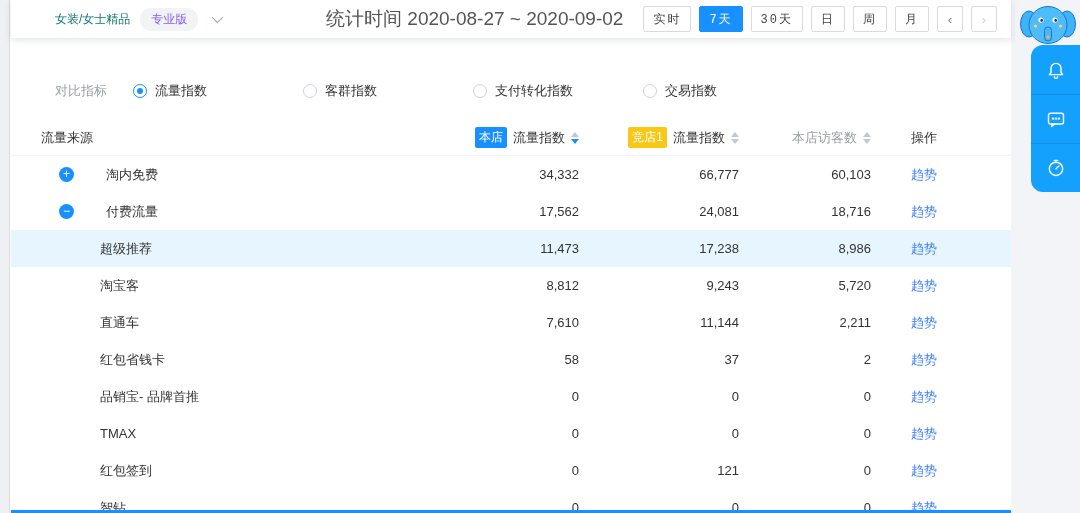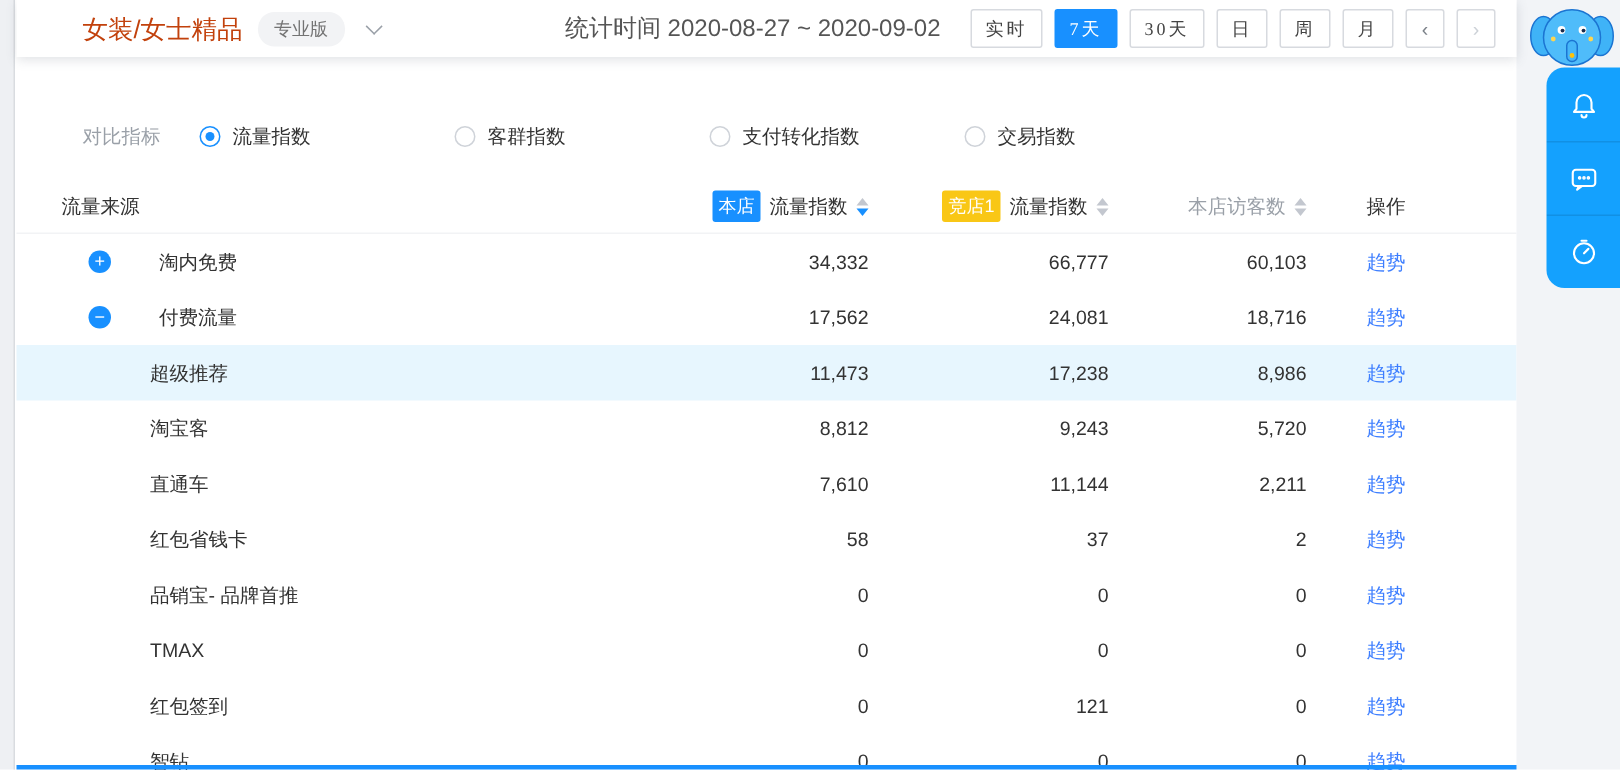--- a/index.html
+++ b/index.html
@@ -6,31 +6,31 @@
   html,body { width:1080px; height:513px; overflow:hidden; background:#fff;
     font-family:"Liberation Sans","DejaVu Sans",sans-serif; }
 
   .left-strip { position:absolute; left:0; top:0; width:10px; height:513px;
     background:#eef0f3; border-right:1px solid #d9dce0; }
 
   
   .topbar { position:absolute; left:11px; top:0; width:1000px; height:38px;
     background:#fff; box-shadow:0 2px 7px rgba(90,100,115,.18);
     display:flex; align-items:center; padding:0 14px 0 44px; z-index:5; }
-  .category { font-size:17px; color:#c2410c; }
-  .pro-badge { margin-left:10px; background:#f2f3f5; color:#737373; font-size:12px;
+  .category { font-size:12px; color:#0f766e; }
+  .pro-badge { margin-left:10px; background:#f2f3f5; color:#8b5cf6; font-size:12px;
     border-radius:11px; padding:3px 11px; }
   .chev-down { width:8px; height:8px; border-right:1.6px solid #9aa0a8;
     border-bottom:1.6px solid #9aa0a8; transform:rotate(45deg) translateY(-2px);
     margin-left:14px; display:inline-block; }
-  .date-group { margin-left:auto; font-size:16px; color:#555; white-space:nowrap; }
+  .date-group { margin-left:auto; font-size:19px; color:#555; white-space:nowrap; }
   .range-group { display:flex; gap:8px; margin-left:20px; align-items:center; }
   .range-btn { height:26px; padding:0 9px; background:#fff; border:1px solid #d7dadf;
     border-radius:2px; font-size:12px; color:#444; letter-spacing:2px; cursor:pointer;
-    font-family:Liberation Serif, serif; }
+    font-family:Liberation Mono, monospace; }
   .range-btn.active { background:#1890ff; border-color:#1890ff; color:#fff; }
   .pager-btn { width:26px; height:26px; background:#fff; border:1px solid #d7dadf;
     border-radius:2px; font-size:13px; color:#7a8088; cursor:pointer; line-height:1;
     font-family:inherit; }
   .pager-btn.disabled { color:#ccd1d7; }
 
   
   .content { position:absolute; left:11px; top:48px; width:1000px; height:475px;
     background:#fff; }
 

